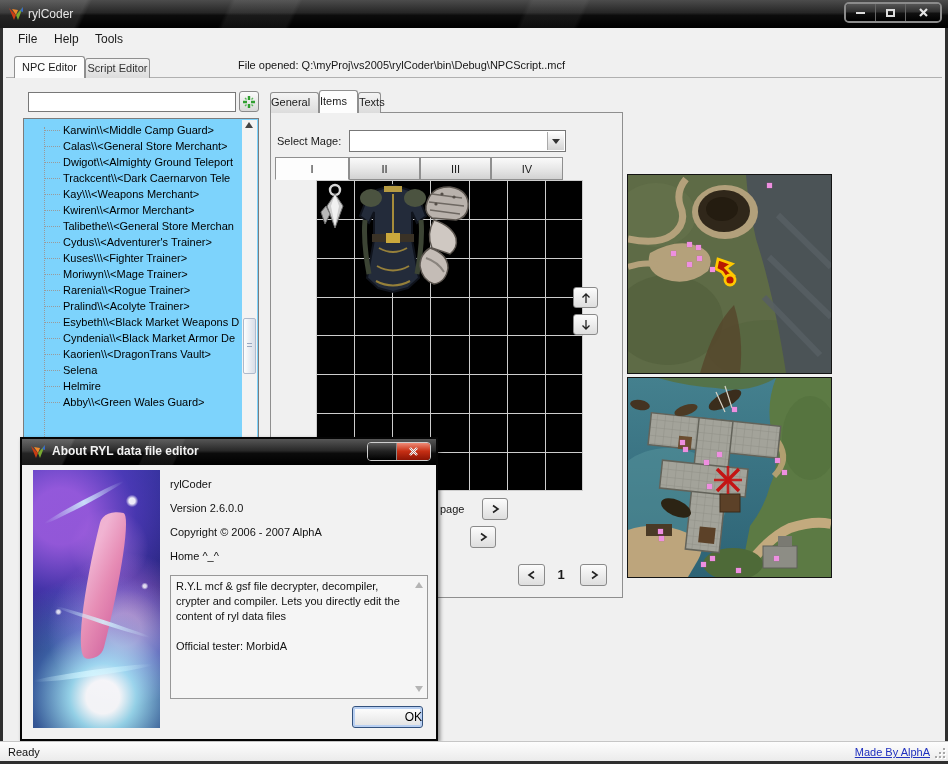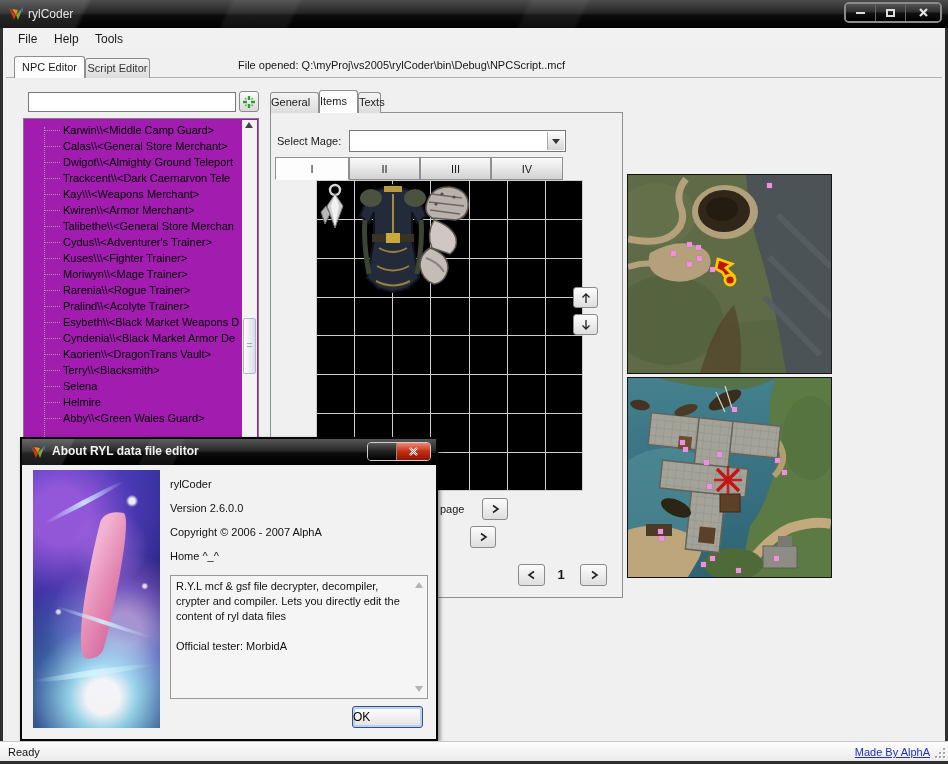--- a/index.html
+++ b/index.html
@@ -61,21 +61,21 @@
     font-family:"Liberation Sans", sans-serif;
   }
   .search-btn {
     left:239px; top:91px; width:20px; height:21px;
     border:1px solid #8a8a8a; border-radius:3px;
     background:linear-gradient(180deg,#fbfbfb,#d9d9d9);
     display:flex; align-items:center; justify-content:center;
   }
   .npc-tree {
     left:23px; top:118px; width:236px; height:446px;
-    border:1px solid #7c7c7c; background:#a21caf; overflow:hidden;
+    border:1px solid #7c7c7c; background:#7dd3fc; overflow:hidden;
   }
   .tree-items { position:absolute; left:0; top:3px; right:16px; bottom:0; overflow:hidden; }
   .tree-items::before {
     content:''; position:absolute; left:20px; top:5px; bottom:6px;
     border-left:1px dotted #9a9a9a;
   }
   .tree-row { position:relative; height:16px; line-height:16px; padding-left:39px; white-space:nowrap; }
   .tree-row::before {
     content:''; position:absolute; left:20px; top:8px; width:16px;
     border-top:1px dotted #9a9a9a;
@@ -196,21 +196,21 @@
   .desc-para2 { margin-top:15px; }
   .desc-arrow-up, .desc-arrow-down { position:absolute; right:4px; width:0; height:0;
     border-left:4px solid transparent; border-right:4px solid transparent; }
   .desc-arrow-up { top:6px; border-bottom:6px solid #b4b4b4; }
   .desc-arrow-down { bottom:6px; border-top:6px solid #b4b4b4; }
   .dlg-ok {
     position:absolute; left:330px; top:267px; width:71px; height:22px;
     border:1px solid #33527e; border-radius:3px;
     background:linear-gradient(180deg,#fff,#e2e2e2);
     box-shadow:inset 0 0 0 2px #b9d0f2;
-    font-size:12px; text-align:left; line-height:20px; color:#000;
+    font-size:12px; text-align:right; line-height:20px; color:#000;
   }
 
   
   .statusbar { left:0; top:741px; width:948px; height:20px;
     background:linear-gradient(180deg,#fdfdfd,#ebebeb); border-top:1px solid #c6c6c6; z-index:60; }
   .status-text { position:absolute; left:8px; top:4px; font-size:11px; color:#111; }
   .credit-link { position:absolute; right:18px; top:4px; font-size:11px; color:#1f2fbe; text-decoration:underline; }
   .grip { position:absolute; right:3px; bottom:3px; width:10px; height:10px; }
   .grip i { position:absolute; width:2px; height:2px; background:#a6a6a6; box-shadow:1px 1px 0 #fff; }
 </style>
@@ -273,21 +273,20 @@
       <div class="tree-row"><span class="tree-label">Kwiren\\&lt;Armor Merchant&gt;</span></div>
       <div class="tree-row"><span class="tree-label">Talibethe\\&lt;General Store Merchan</span></div>
       <div class="tree-row"><span class="tree-label">Cydus\\&lt;Adventurer's Trainer&gt;</span></div>
       <div class="tree-row"><span class="tree-label">Kuses\\\&lt;Fighter Trainer&gt;</span></div>
       <div class="tree-row"><span class="tree-label">Moriwyn\\&lt;Mage Trainer&gt;</span></div>
       <div class="tree-row"><span class="tree-label">Rarenia\\&lt;Rogue Trainer&gt;</span></div>
       <div class="tree-row"><span class="tree-label">Pralind\\&lt;Acolyte Trainer&gt;</span></div>
       <div class="tree-row"><span class="tree-label">Esybeth\\&lt;Black Market Weapons D</span></div>
       <div class="tree-row"><span class="tree-label">Cyndenia\\&lt;Black Market Armor De</span></div>
       <div class="tree-row"><span class="tree-label">Kaorien\\&lt;DragonTrans Vault&gt;</span></div>
-      <div class="tree-row"><span class="tree-label">Terry\\&lt;Blacksmith&gt;</span></div>
       <div class="tree-row"><span class="tree-label">Selena</span></div>
       <div class="tree-row"><span class="tree-label">Helmire</span></div>
       <div class="tree-row"><span class="tree-label">Abby\\&lt;Green Wales Guard&gt;</span></div>
     </div>
   <div class="tree-scroll">
     <span class="tree-scroll-up"></span>
     <div class="tree-thumb"></div>
   </div>
 </div>
 

